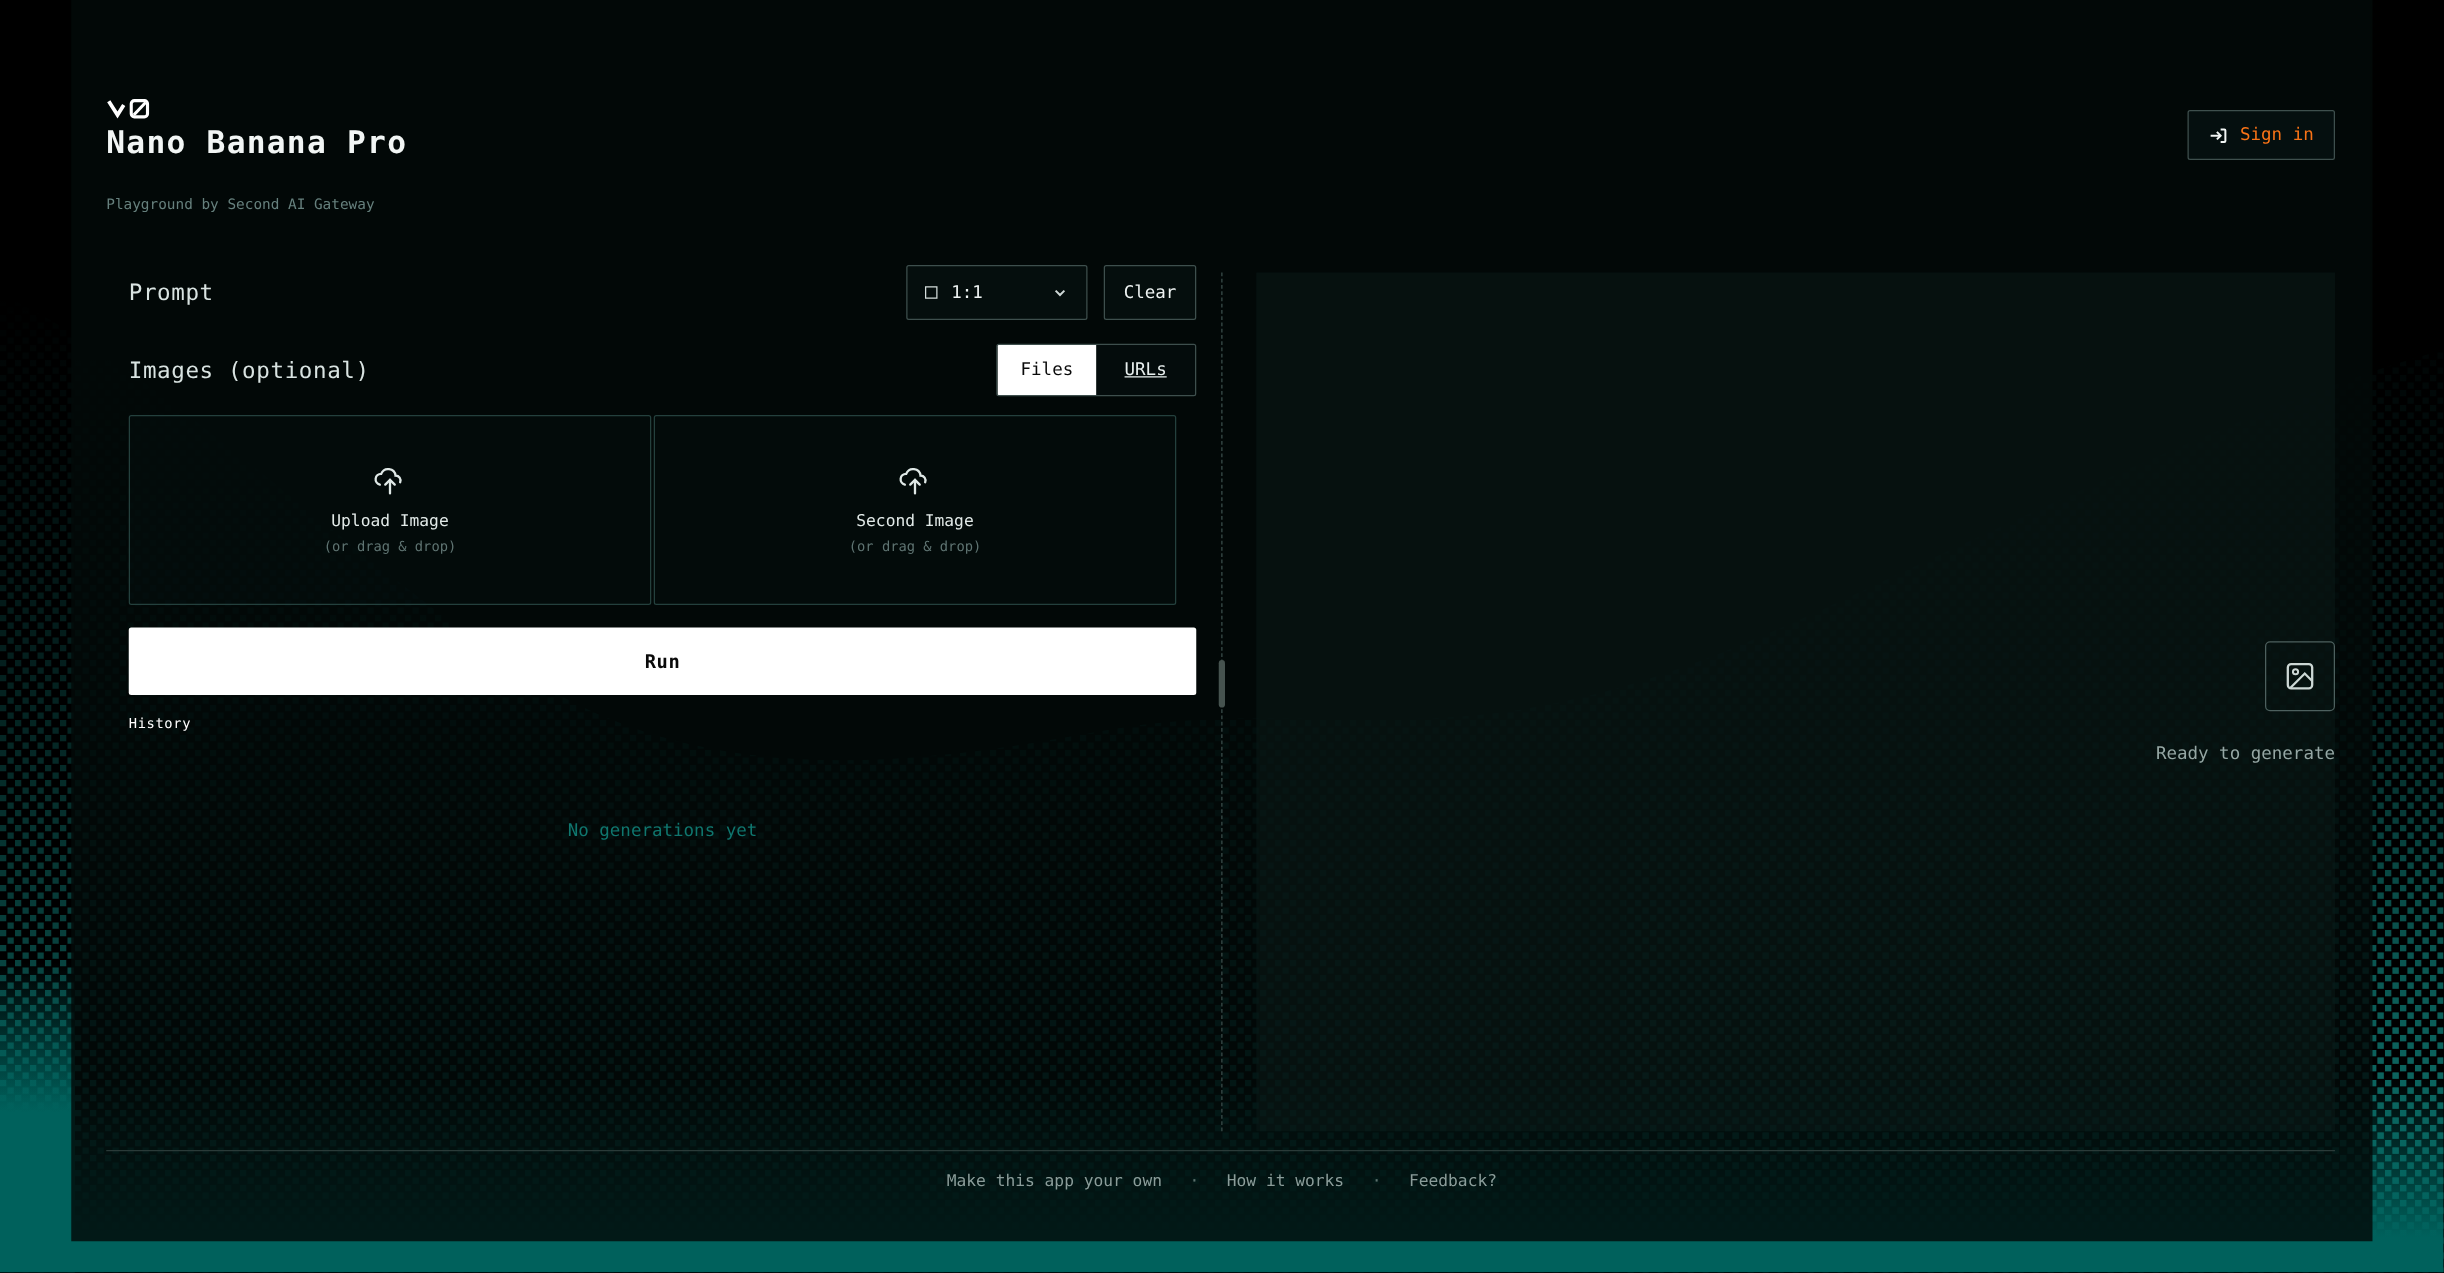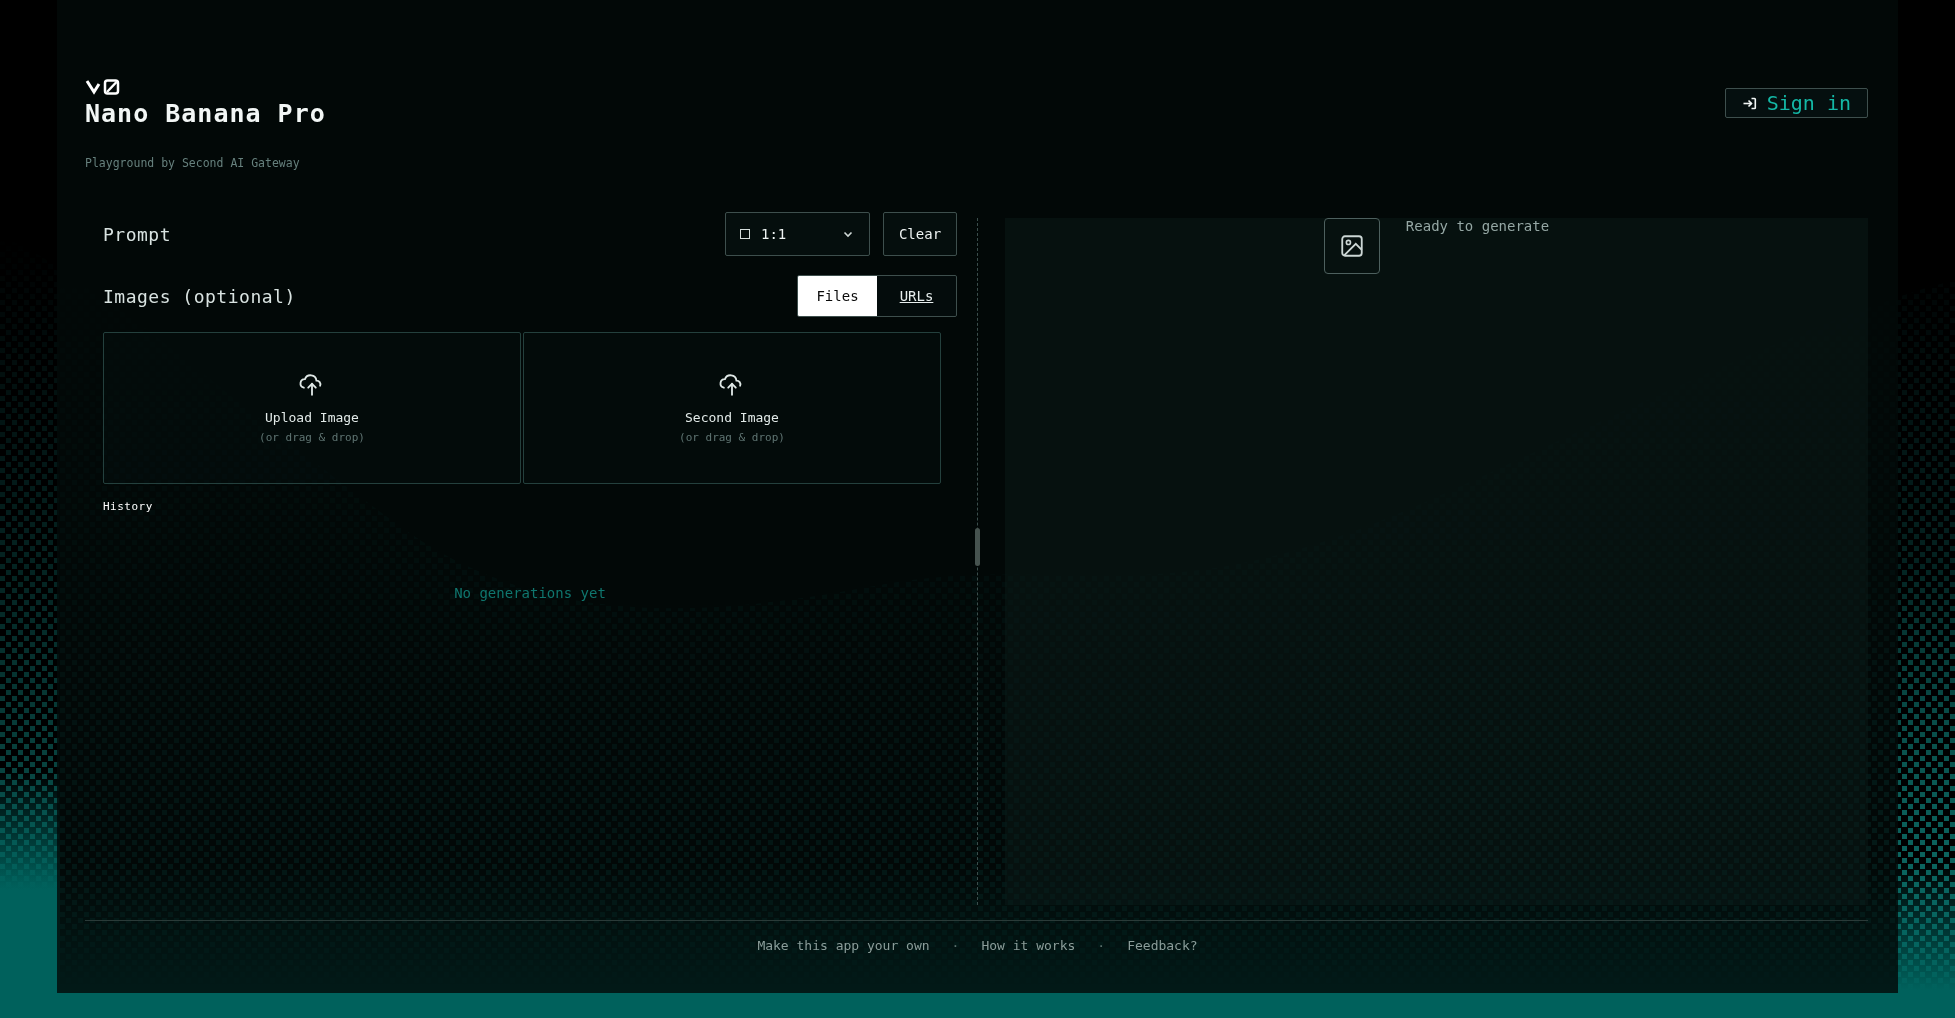--- a/index.html
+++ b/index.html
@@ -11,23 +11,23 @@
   .bg-svg { position:absolute; inset:0; z-index:0; }
 
   .app { position:absolute; left:57px; top:0; width:1841px; height:993px;
          background:rgba(2,10,9,0.82); z-index:1; }
 
   
   .logo { position:absolute; left:28px; top:78px; }
   .title { position:absolute; left:28px; top:99px; font-size:25px; font-weight:700;
            color:#f2f6f5; letter-spacing:1px; }
   .subtitle { position:absolute; left:28px; top:156px; font-size:11.5px; color:#66807d; }
-  .signin { position:absolute; right:30px; top:88px; height:30px; display:flex; align-items:center;
+  .signin { position:absolute; right:30px; top:88px; height:40px; display:flex; align-items:center;
             gap:10px; padding:0 16px; border:1px solid #3e4f4d; background:rgba(10,22,21,0.55);
-            border-radius:2px; color:#14b8a6; font-size:20px; font-family:inherit; cursor:pointer; }
+            border-radius:2px; color:#f97316; font-size:14px; font-family:inherit; cursor:pointer; }
 
   
   .left-col { position:absolute; left:46px; top:212px; width:854px; }
   .controls-row { display:flex; align-items:center; height:44px; }
   .field-label { font-size:18px; color:#d9e3e1; letter-spacing:0.5px; }
   .spacer { flex:1; }
   .aspect-btn { width:145px; height:44px; display:flex; align-items:center; padding:0 14px;
                 border:1px solid #3e4f4d; background:rgba(8,20,19,0.5); border-radius:2px;
                 color:#eef3f2; font-size:14px; font-family:inherit; cursor:pointer; }
   .aspect-btn .sq { width:10px; height:10px; border:1.5px solid #d5dedc; margin-right:11px; }
@@ -60,22 +60,22 @@
 
   .history-label { margin-top:16px; font-size:11px; color:#ffffff; }
   .history-empty { margin-top:72px; text-align:center; font-size:14px; color:#0f766e; }
 
   
   .vdivider { position:absolute; left:920px; top:218px; height:687px; width:0;
               border-left:1px dashed #3b4e4c; }
   .vhandle { position:absolute; left:-3px; top:310px; width:5px; height:38px;
              background:#46534f; border-radius:3px; cursor:col-resize; }
   .result-panel { position:absolute; left:948px; top:218px; width:863px; height:687px;
-                  background:rgba(10,26,24,0.5); display:flex; flex-direction:row;
-                  align-items:flex-start; justify-content:center; gap:26px; }
+                  background:rgba(10,26,24,0.5); display:flex; flex-direction:column;
+                  align-items:flex-end; justify-content:center; gap:26px; }
   .img-frame { width:56px; height:56px; border:1px solid #4d605e; border-radius:4px;
                display:flex; align-items:center; justify-content:center; }
   .result-status { font-size:14px; color:#95a7a4; }
 
   
   .footer-line { position:absolute; left:28px; top:920px; width:1783px; height:1px; background:#2a3a38; }
   .footer { position:absolute; left:0; top:938px; width:100%; display:flex;
             justify-content:center; align-items:center; gap:22px; font-size:13px; }
   .footer a { color:#8b9d9a; text-decoration:none; cursor:pointer; }
   .footer .dot-sep { color:#5c706d; }
@@ -189,20 +189,21 @@
               <path d="M4.5 14.5 a4 4 0 0 1 1-7.9 a5.5 5.5 0 0 1 10.6 1.3 a3.5 3.5 0 0 1 3.4 4.8" stroke="#dfe8e6" stroke-width="1.7" fill="none" stroke-linecap="round"></path>
               <line x1="12" y1="11" x2="12" y2="21" stroke="#dfe8e6" stroke-width="1.7" stroke-linecap="round"></line>
               <path d="M8.5 14.5 L12 11 L15.5 14.5" stroke="#dfe8e6" stroke-width="1.7" fill="none" stroke-linecap="round"></path>
             </svg>
           </span>
           <span class="up-title">Second Image</span>
           <span class="up-sub">(or drag &amp; drop)</span>
         </div>
       </div>
 
+      <button class="run-btn">Run</button>
 
       <div class="history-label field-label">History</div>
       <div class="history-empty">No generations yet</div>
     </div>
 
     <div class="vdivider">
       <div class="vhandle"></div>
     </div>
 
     <div class="result-panel">

